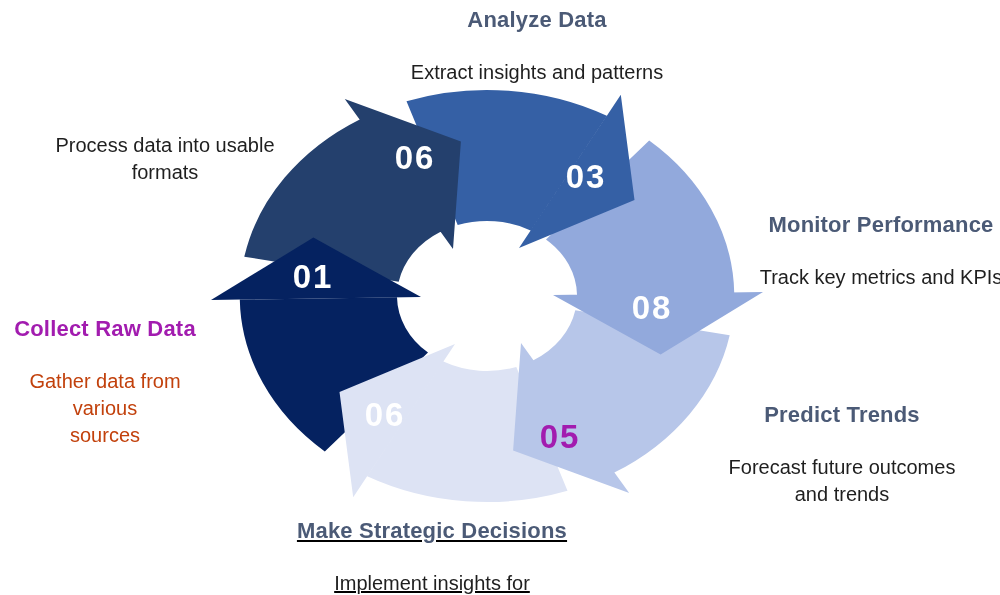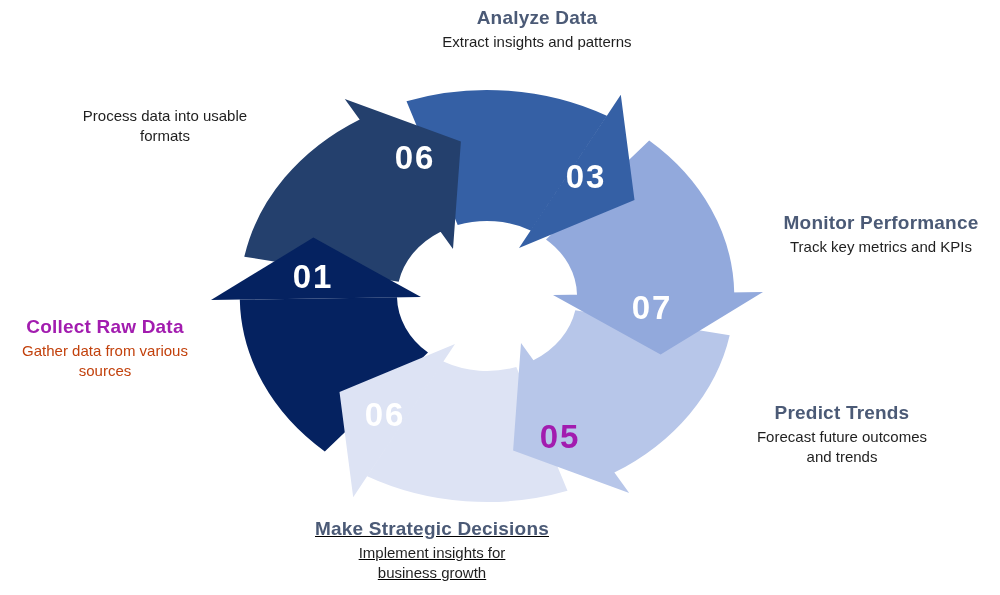--- a/index.html
+++ b/index.html
@@ -9,31 +9,32 @@
     background:#ffffff;
     overflow:hidden;
     font-family:"Liberation Sans", sans-serif;
   }
   .stage svg{position:absolute;left:0;top:0;}
   .step-label{
     position:absolute;
     text-align:center;
   }
   .step-title{
-    font-size:19px;
+    font-size:22px;
     font-weight:700;
     color:#4b5a76;
     letter-spacing:0.2px;
     margin-bottom:3px;
   }
   .step-desc{
-    font-size:15px;
+    font-size:20px;
     color:#1f1f1f;
     line-height:1.35;
     white-space:pre-line;
+    margin-top:26px;
   }
   .step-number{
     position:absolute;
     transform:translate(-50%,-50%);
     color:#ffffff;
     font-size:33px;
     font-weight:600;
     letter-spacing:2px;
     line-height:1;
     user-select:none;
@@ -50,21 +51,21 @@
       <path d="M 729.7 335.3 A 247.2 206 0 0 1 614.3 472.6 L 533.4 360.3 A 90.0 75 0 0 0 575.3 310.3 Z M 521.0 343.1 L 629.2 493.1 L 513.1 450.5 Z" fill="#b7c6e9"></path>
       <path d="M 649.2 140.5 A 247.2 206 0 0 1 734.2 292.4 L 577.0 294.7 A 90.0 75 0 0 0 546.0 239.4 Z M 553.0 295.0 L 763.0 292.0 L 660.6 354.4 Z" fill="#92a9dc"></path>
       <path d="M 406.5 101.2 A 247.2 206 0 0 1 606.8 115.8 L 530.6 230.4 A 90.0 75 0 0 0 457.7 225.1 Z M 519.0 247.9 L 620.8 94.8 L 634.5 200.0 Z" fill="#3560a5"></path>
       <path d="M 244.3 256.7 A 247.2 206 0 0 1 359.7 119.4 L 440.6 231.7 A 90.0 75 0 0 0 398.7 281.7 Z M 453.0 248.9 L 344.8 98.9 L 460.9 141.5 Z" fill="#24406d"></path>
       <path d="M 421.0 297.0 L 211.0 300.0 L 313.4 237.6 Z" fill="#052260"></path>
     </svg>
 
   <div class="step-number" id="num-0" style="left: 313px; top: 276px; color: rgb(255, 255, 255);">01</div>
   <div class="step-number" id="num-1" style="left: 415px; top: 157px; color: rgb(255, 255, 255);">06</div>
   <div class="step-number" id="num-2" style="left: 586px; top: 176px; color: rgb(255, 255, 255); text-align: center;">03</div>
-  <div class="step-number" id="num-3" style="left: 652px; top: 307px; color: rgb(255, 255, 255);">07</div>
+  <div class="step-number" id="num-3" style="left: 652px; top: 307px; color: rgb(255, 255, 255);">08</div>
   <div class="step-number" id="num-4" style="left: 560px; top: 436px; color: #a21caf;">05</div>
   <div class="step-number" id="num-5" style="left: 385px; top: 414px; color: rgb(255, 255, 255);">06</div>
 
   <div class="step-label" style="left:387px;top:7px;width:300px;">
     <div class="step-title" style="color: rgb(75, 90, 118);">Analyze Data</div>
     <div class="step-desc" style="color: rgb(31, 31, 31);">Extract insights and patterns</div>
   </div>
 
   <div class="step-label" style="left:45px;top:106px;width:240px;">
     <div class="step-desc" style="color: rgb(31, 31, 31);">Process data into usable

